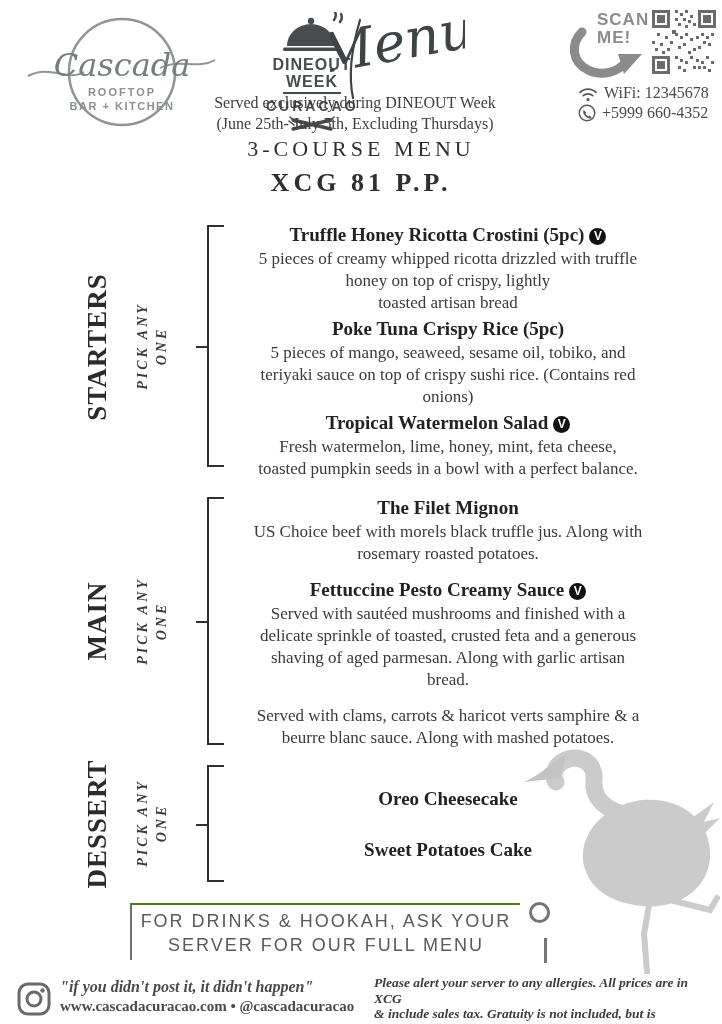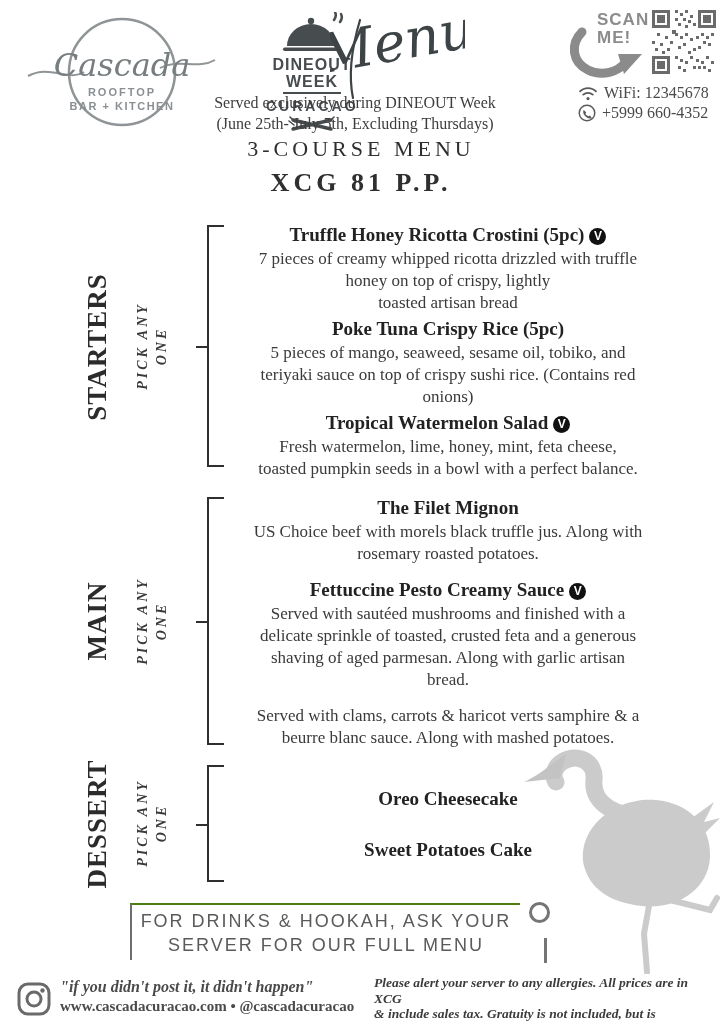--- a/index.html
+++ b/index.html
@@ -19,21 +19,21 @@
   .badge-country { font-size:14px; letter-spacing:3px; font-weight:bold; margin-top:4px; }
 
   .menu-script-svg { position:absolute; left:330px; top:2px; }
 
   .served { position:absolute; left:200px; top:92px; width:310px; text-align:center; font-size:16px; line-height:21px; color:#3d3d3d; }
 
   .scan-text { position:absolute; left:597px; top:11px; font-family:"Liberation Sans", sans-serif; font-weight:bold; color:#8b8b8b; font-size:17px; line-height:18px; letter-spacing:1px; }
   .scan-arrow-svg { position:absolute; left:568px; top:24px; }
   .qr-svg { position:absolute; left:652px; top:10px; }
   .contact-row { position:absolute; left:578px; width:140px; display:flex; align-items:center; gap:6px; font-size:16px; color:#4a4a4a; }
-  .contact-row.wifi { top:84px; }
+  .contact-row.wifi { top:84px;align-items:flex-end; }
   .contact-row.phone { top:104px; }
 
   
   .menu-title { position:absolute; left:121px; top:136px; width:480px; text-align:center; color:#2f2f2f; }
   .menu-title .t1 { font-size:22px; font-weight:normal; letter-spacing:4px; }
   .menu-title .t2 { font-size:26px; font-weight:bold; letter-spacing:4px; margin-top:6px; }
 
   
   .v-label { position:absolute; left:-3px; width:200px; height:32px; display:flex; align-items:center; justify-content:center;
     transform:rotate(-90deg); font-weight:bold; font-size:27px; letter-spacing:1px; color:#2b2b2b; white-space:nowrap; }
@@ -221,21 +221,21 @@
     <div class="t2">XCG 81 P.P.</div>
   </div>
 
   <div class="v-label" style="top:331px">STARTERS</div>
   <div class="pick-label" style="top:326px">PICK ANY
 ONE</div>
   <div class="bracket" style="top:225px; height:242px"></div>
   <div class="section-content" style="top:223px">
     <div class="menu-item">
       <div class="item-name"><span>Truffle Honey Ricotta Crostini (5pc)</span><span class="veg-badge">V</span></div>
-      <div class="item-desc">7 pieces of creamy whipped ricotta drizzled with truffle
+      <div class="item-desc">5 pieces of creamy whipped ricotta drizzled with truffle
 honey on top of crispy, lightly
 toasted artisan bread</div>
     </div>
     <div class="menu-item">
       <div class="item-name">Poke Tuna Crispy Rice (5pc)</div>
       <div class="item-desc">5 pieces of mango, seaweed, sesame oil, tobiko, and
 teriyaki sauce on top of crispy sushi rice. (Contains red
 onions)</div>
     </div>
     <div class="menu-item">

